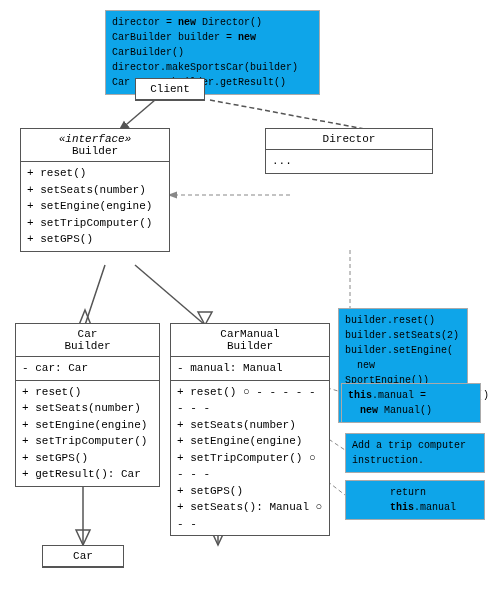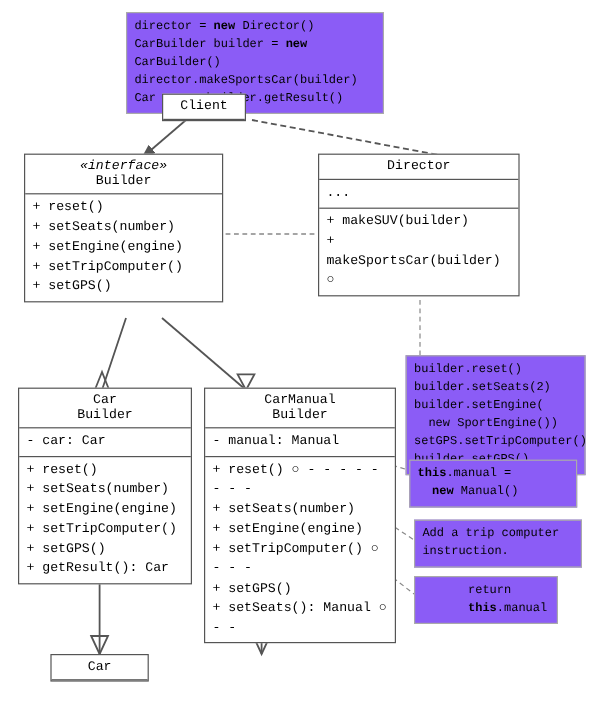--- a/index.html
+++ b/index.html
@@ -33,21 +33,21 @@
       padding: 3px 6px;
       border-bottom: 1.5px solid #555;
       line-height: 1.5;
     }
     .box-section:last-child {
       border-bottom: none;
     }
     .italic { font-style: italic; }
     .code-box {
       position: absolute;
-      background: #8b5cf6;
+      background: #0ea5e9;
       border: 1px solid #aaa;
       padding: 4px 6px;
       font-size: 10px;
       line-height: 1.5;
     }
     svg.connections {
       position: absolute;
       top: 0; left: 0;
       width: 500px;
       height: 590px;
@@ -102,46 +102,42 @@
     <div>director = <span class="keyword">new</span> Director()</div>
     <div>CarBuilder builder = <span class="keyword">new</span> CarBuilder()</div>
     <div>director.makeSportsCar(builder)</div>
     <div>Car car = builder.getResult()</div>
   </div>
 
   <div class="box" style="top:78px; left:135px; width:70px;">
     <div class="box-header">Client</div>
   </div>
 
-  <div class="box" style="top:128px; left:20px; width:166px;">
+  <div class="box" style="top:128px; left:20px; width:150px;">
     <div class="box-header">
       <div class="italic">«interface»</div>
       <div>Builder</div>
     </div>
     <div class="box-section">
       <div>+ reset()</div>
       <div>+ setSeats(number)</div>
       <div>+ setEngine(engine)</div>
       <div>+ setTripComputer()</div>
       <div>+ setGPS()</div>
     </div>
   </div>
 
   <div class="box" style="top:128px; left:265px; width:168px;">
     <div class="box-header">Director</div>
     <div class="box-section">
       <div>...</div>
     </div>
-    <div class="box-section">
-      <div>+ makeSUV(builder)</div>
-      <div>+ makeSportsCar(builder) ○</div>
-    </div>
   </div>
 
-  <div class="code-box" style="top:296px; left:338px; width:150px;">
+  <div class="code-box" style="top:308px; left:338px; width:130px;">
     <div>builder.reset()</div>
     <div>builder.setSeats(2)</div>
     <div>builder.setEngine(</div>
     <div>&nbsp;&nbsp;new SportEngine())</div>
     <div>setGPS.setTripComputer()</div>
     <div>builder.setGPS()</div>
   </div>
 
   <div class="box" style="top:323px; left:15px; width:145px;">
     <div class="box-header">Car<br>Builder</div>
@@ -176,21 +172,21 @@
   <div class="code-box" style="top:383px; left:341px; width:140px;">
     <div><span class="keyword">this</span>.manual =</div>
     <div>&nbsp;&nbsp;<span class="keyword">new</span> Manual()</div>
   </div>
 
   <div class="code-box" style="top:433px; left:345px; width:140px;">
     <div>Add a trip computer</div>
     <div>instruction.</div>
   </div>
 
-  <div class="code-box" style="top:480px; left:345px; width:120px;padding-left:44px;">
+  <div class="code-box" style="top:480px; left:345px; width:140px;padding-left:44px;">
     <div>return <span class="keyword">this</span>.manual</div>
   </div>
 
   <div class="box" style="top:545px; left:42px; width:82px;">
     <div class="box-header">Car</div>
   </div>
 
 
 </div>
 

